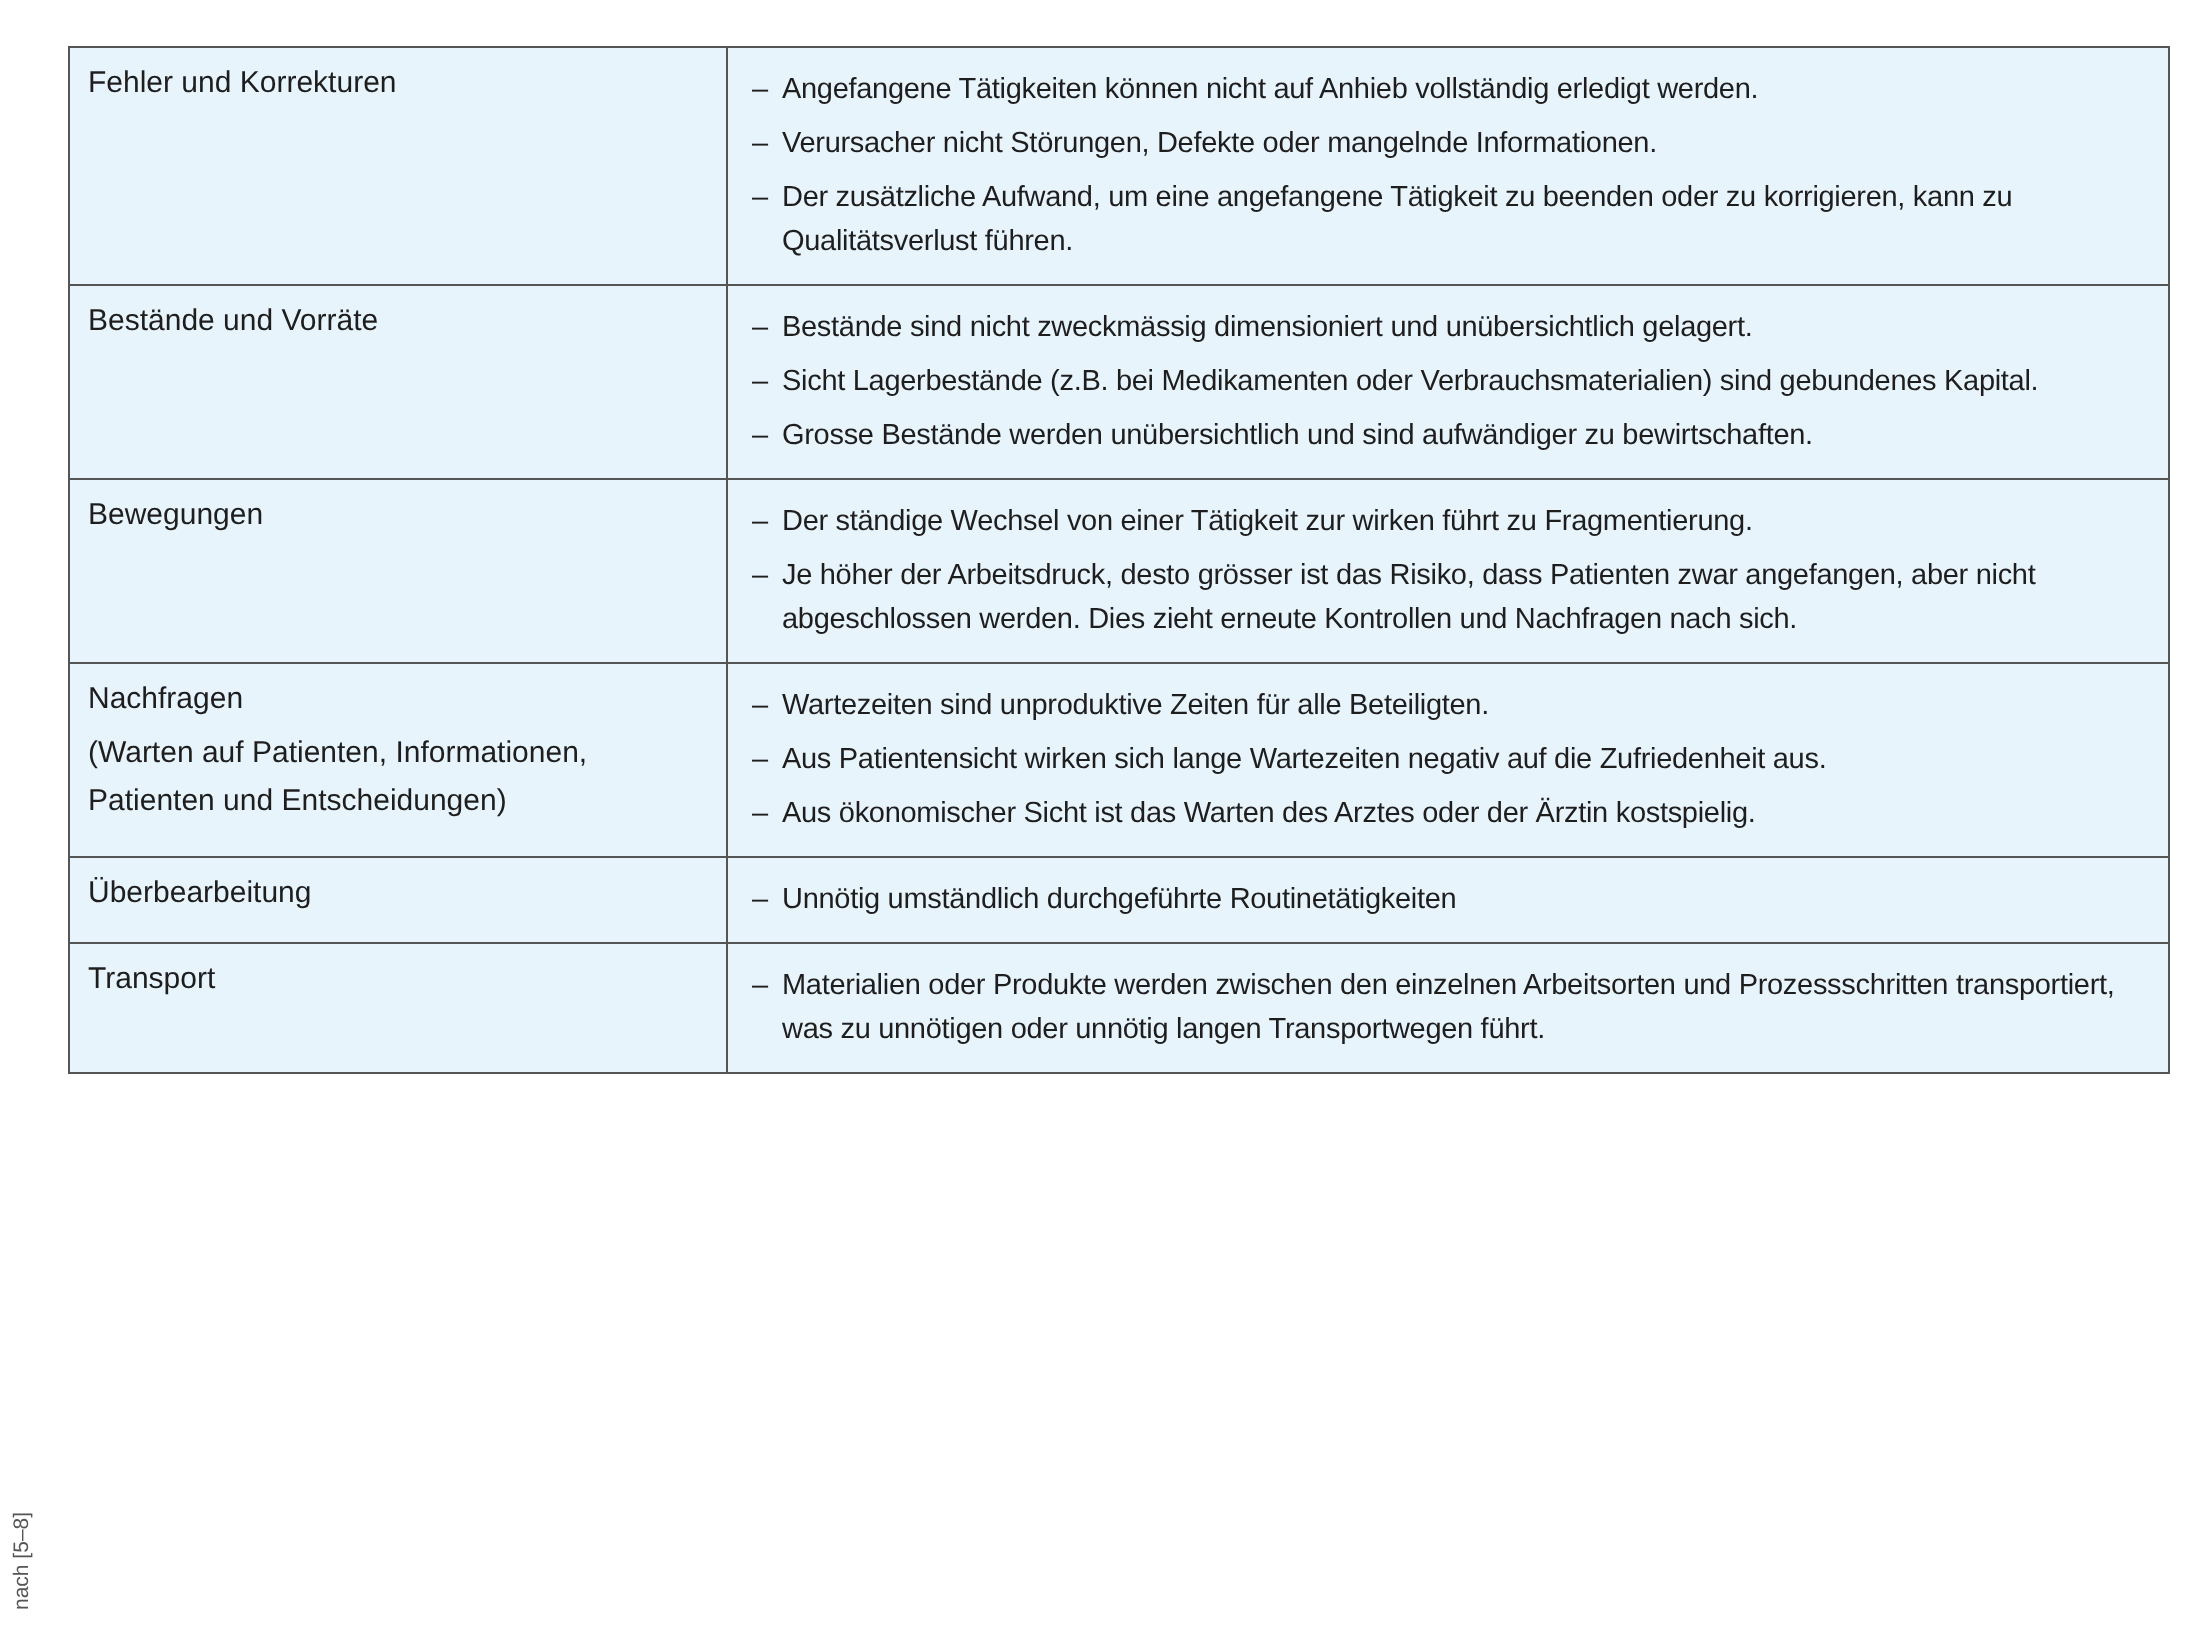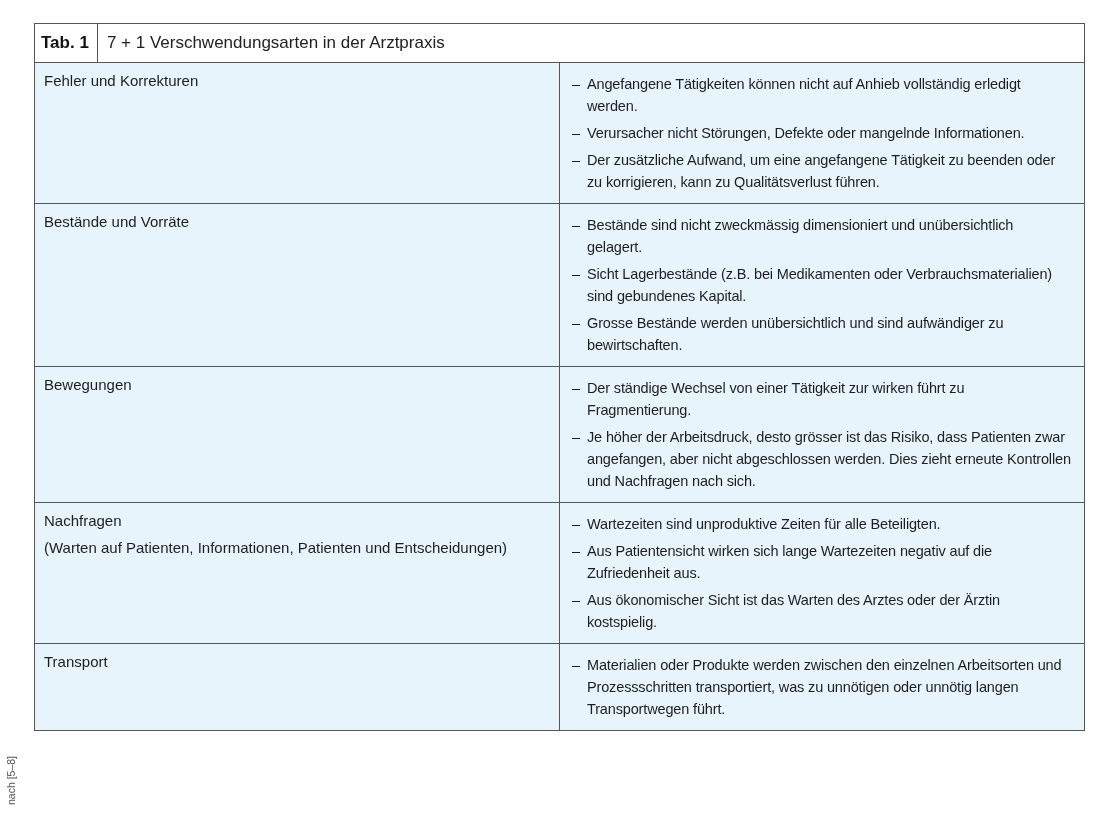--- a/index.html
+++ b/index.html
@@ -22,28 +22,20 @@
   .dash { width: 15px; flex: 0 0 15px; }
   .source { position: absolute; left: 5px; top: 805px; transform: rotate(-90deg);
             transform-origin: left top; font-size: 10.5px; color: #555; white-space: nowrap; }
 </style>
 </head>
 <body>
 
 <div class="table-wrap">
   <table>
     <tbody id="tbody">
-      <tr class="hdr">
-        <td colspan="2">
-          <div class="hdr-inner">
-            <span class="tab-label">Tab. 1</span>
-            <span class="tab-title">7 + 1 Verschwendungsarten in der Arztpraxis</span>
-          </div>
-        </td>
-      </tr>
     <tr class="body-row">
           <td class="cat">
             <div class="cat-line">Fehler und Korrekturen</div>
           </td>
           <td class="desc">
             <div class="bullet">
               <span class="dash">–</span>
               <span>Angefangene Tätigkeiten können nicht auf Anhieb vollständig erledigt werden.</span>
             </div>
             <div class="bullet">
@@ -105,20 +97,31 @@
               <span>Aus Patientensicht wirken sich lange Wartezeiten negativ auf die Zufriedenheit aus.</span>
             </div>
             <div class="bullet">
               <span class="dash">–</span>
               <span>Aus ökonomischer Sicht ist das Warten des Arztes oder der Ärztin kostspielig.</span>
             </div>
           </td>
         </tr>
         <tr class="body-row">
           <td class="cat">
+            <div class="cat-line">Überbearbeitung</div>
+          </td>
+          <td class="desc">
+            <div class="bullet">
+              <span class="dash">–</span>
+              <span>Unnötig umständlich durchgeführte Routinetätigkeiten</span>
+            </div>
+          </td>
+        </tr>
+        <tr class="body-row">
+          <td class="cat">
             <div class="cat-line">Transport</div>
           </td>
           <td class="desc">
             <div class="bullet">
               <span class="dash">–</span>
               <span>Materialien oder Produkte werden zwischen den einzelnen Arbeitsorten und Prozessschritten transportiert, was zu unnötigen oder unnötig langen Transportwegen führt.</span>
             </div>
           </td>
         </tr>
       </tbody>

